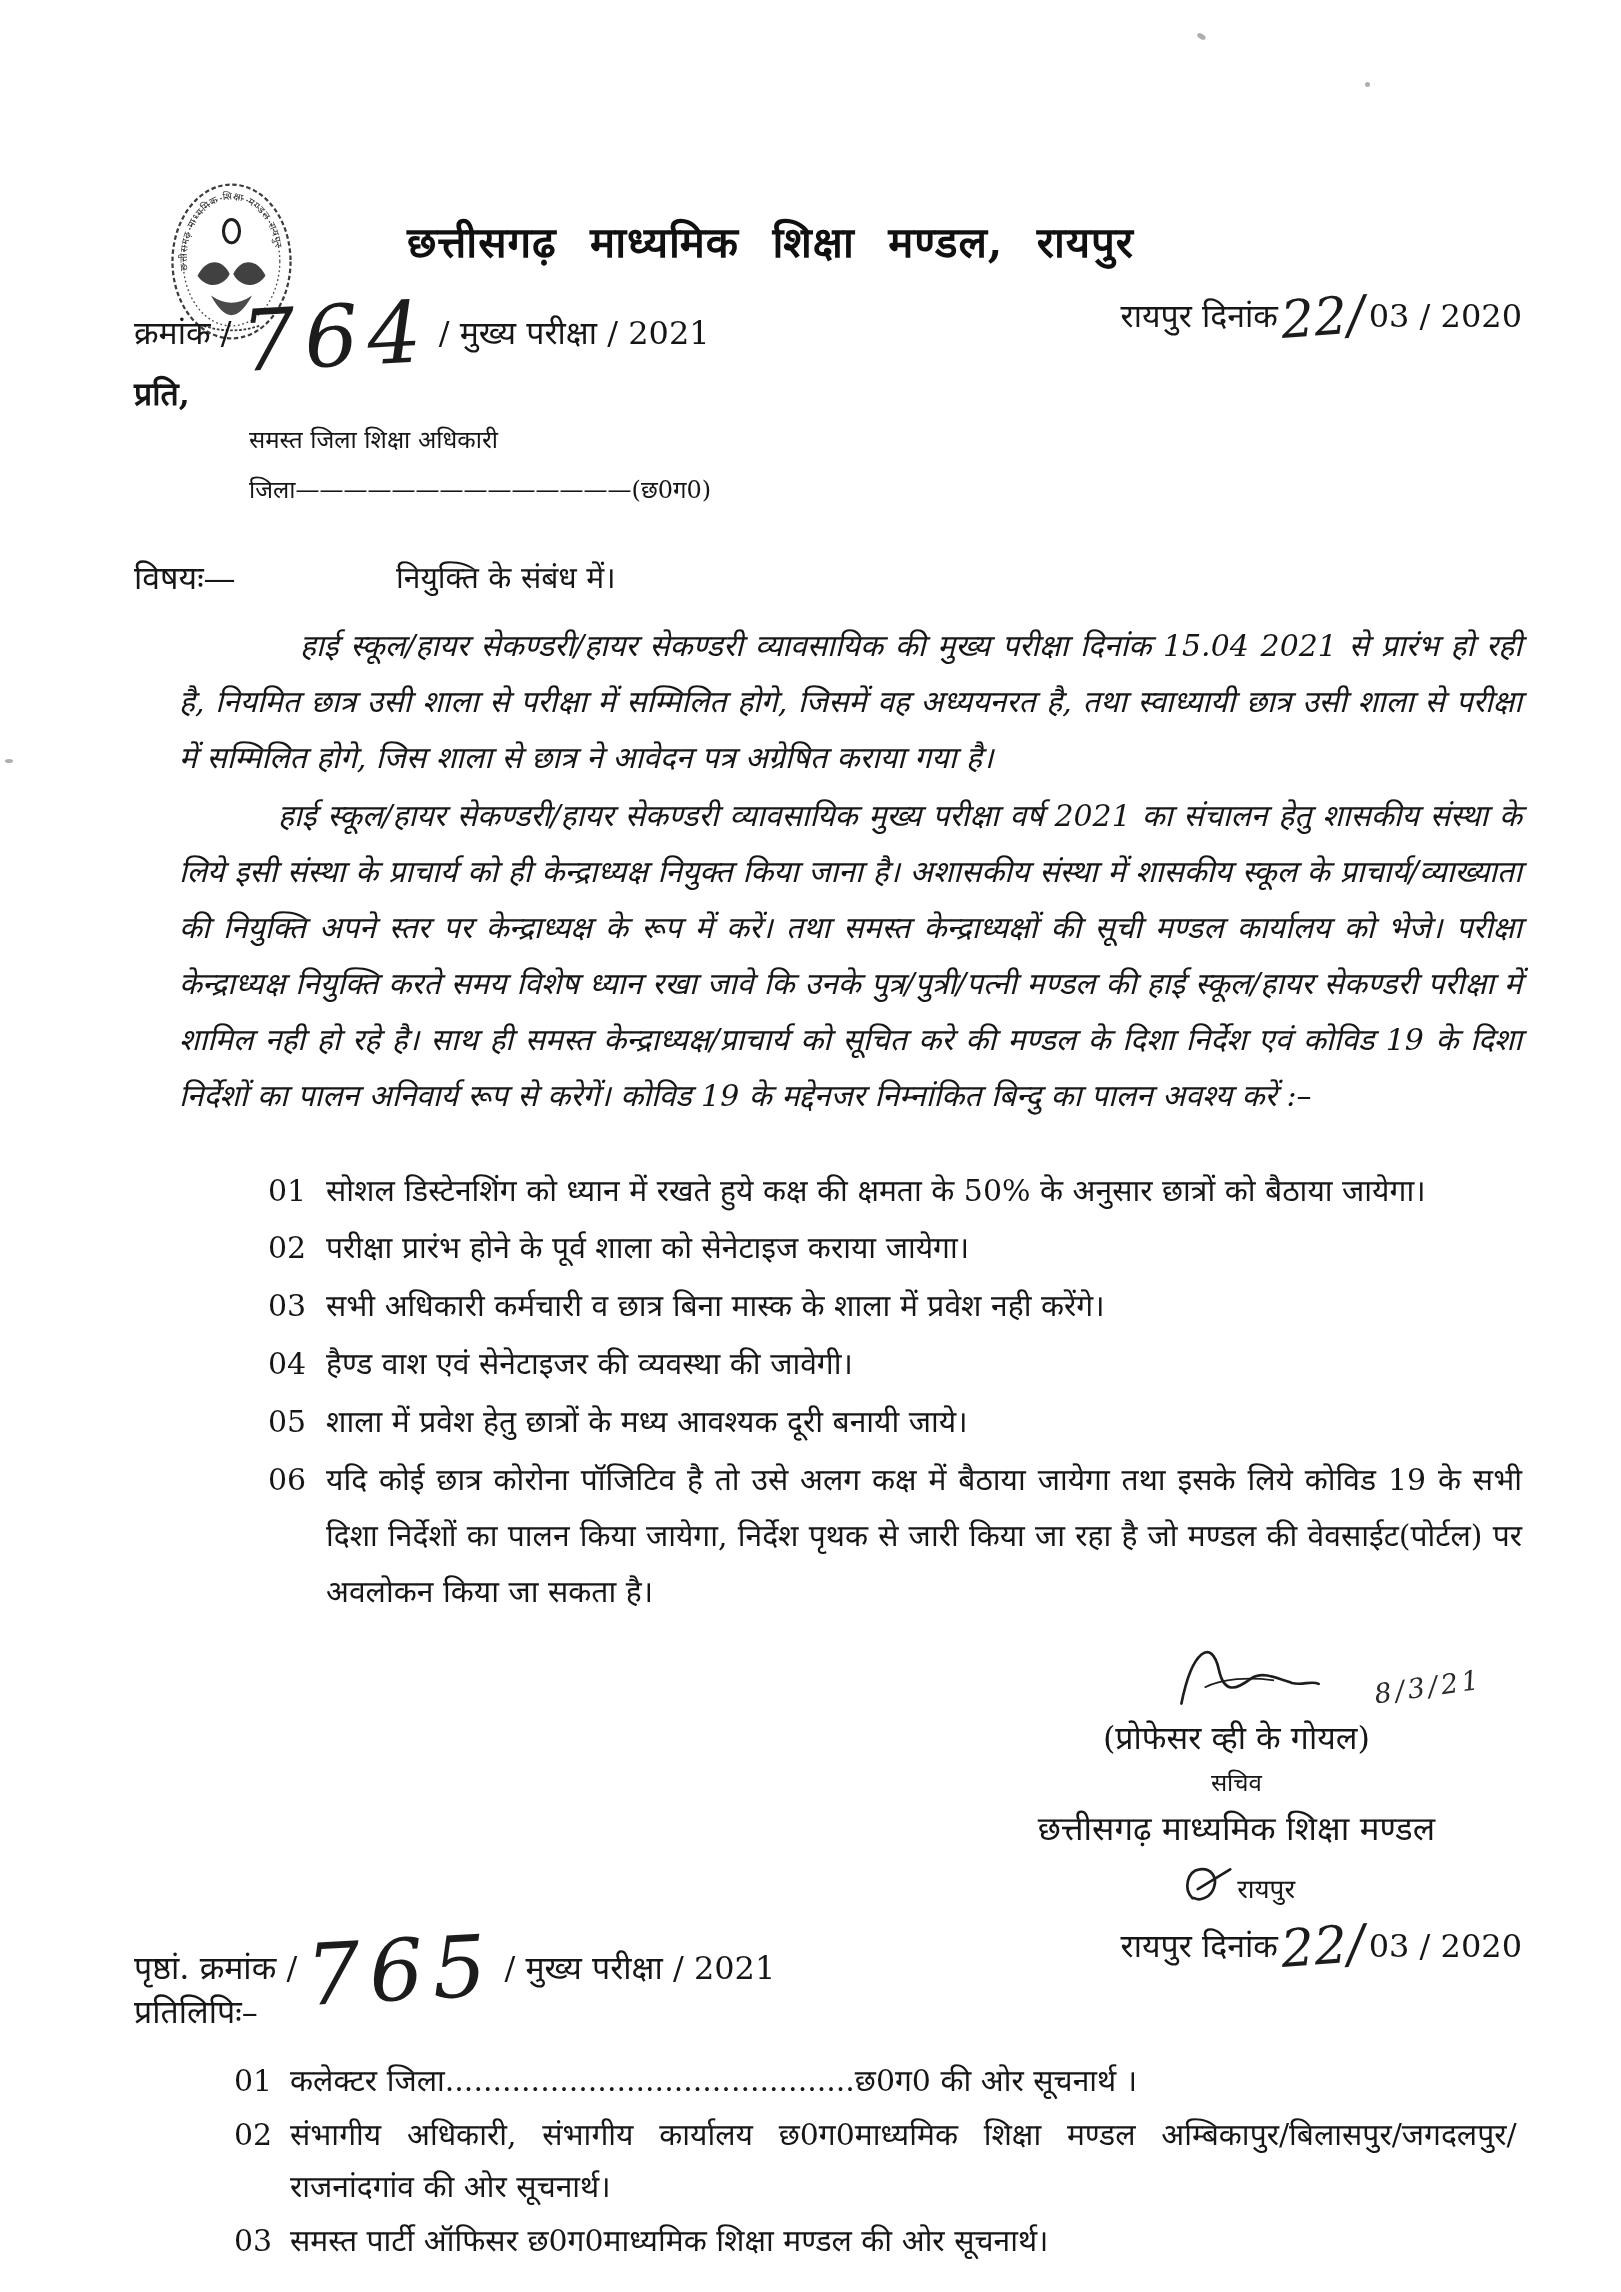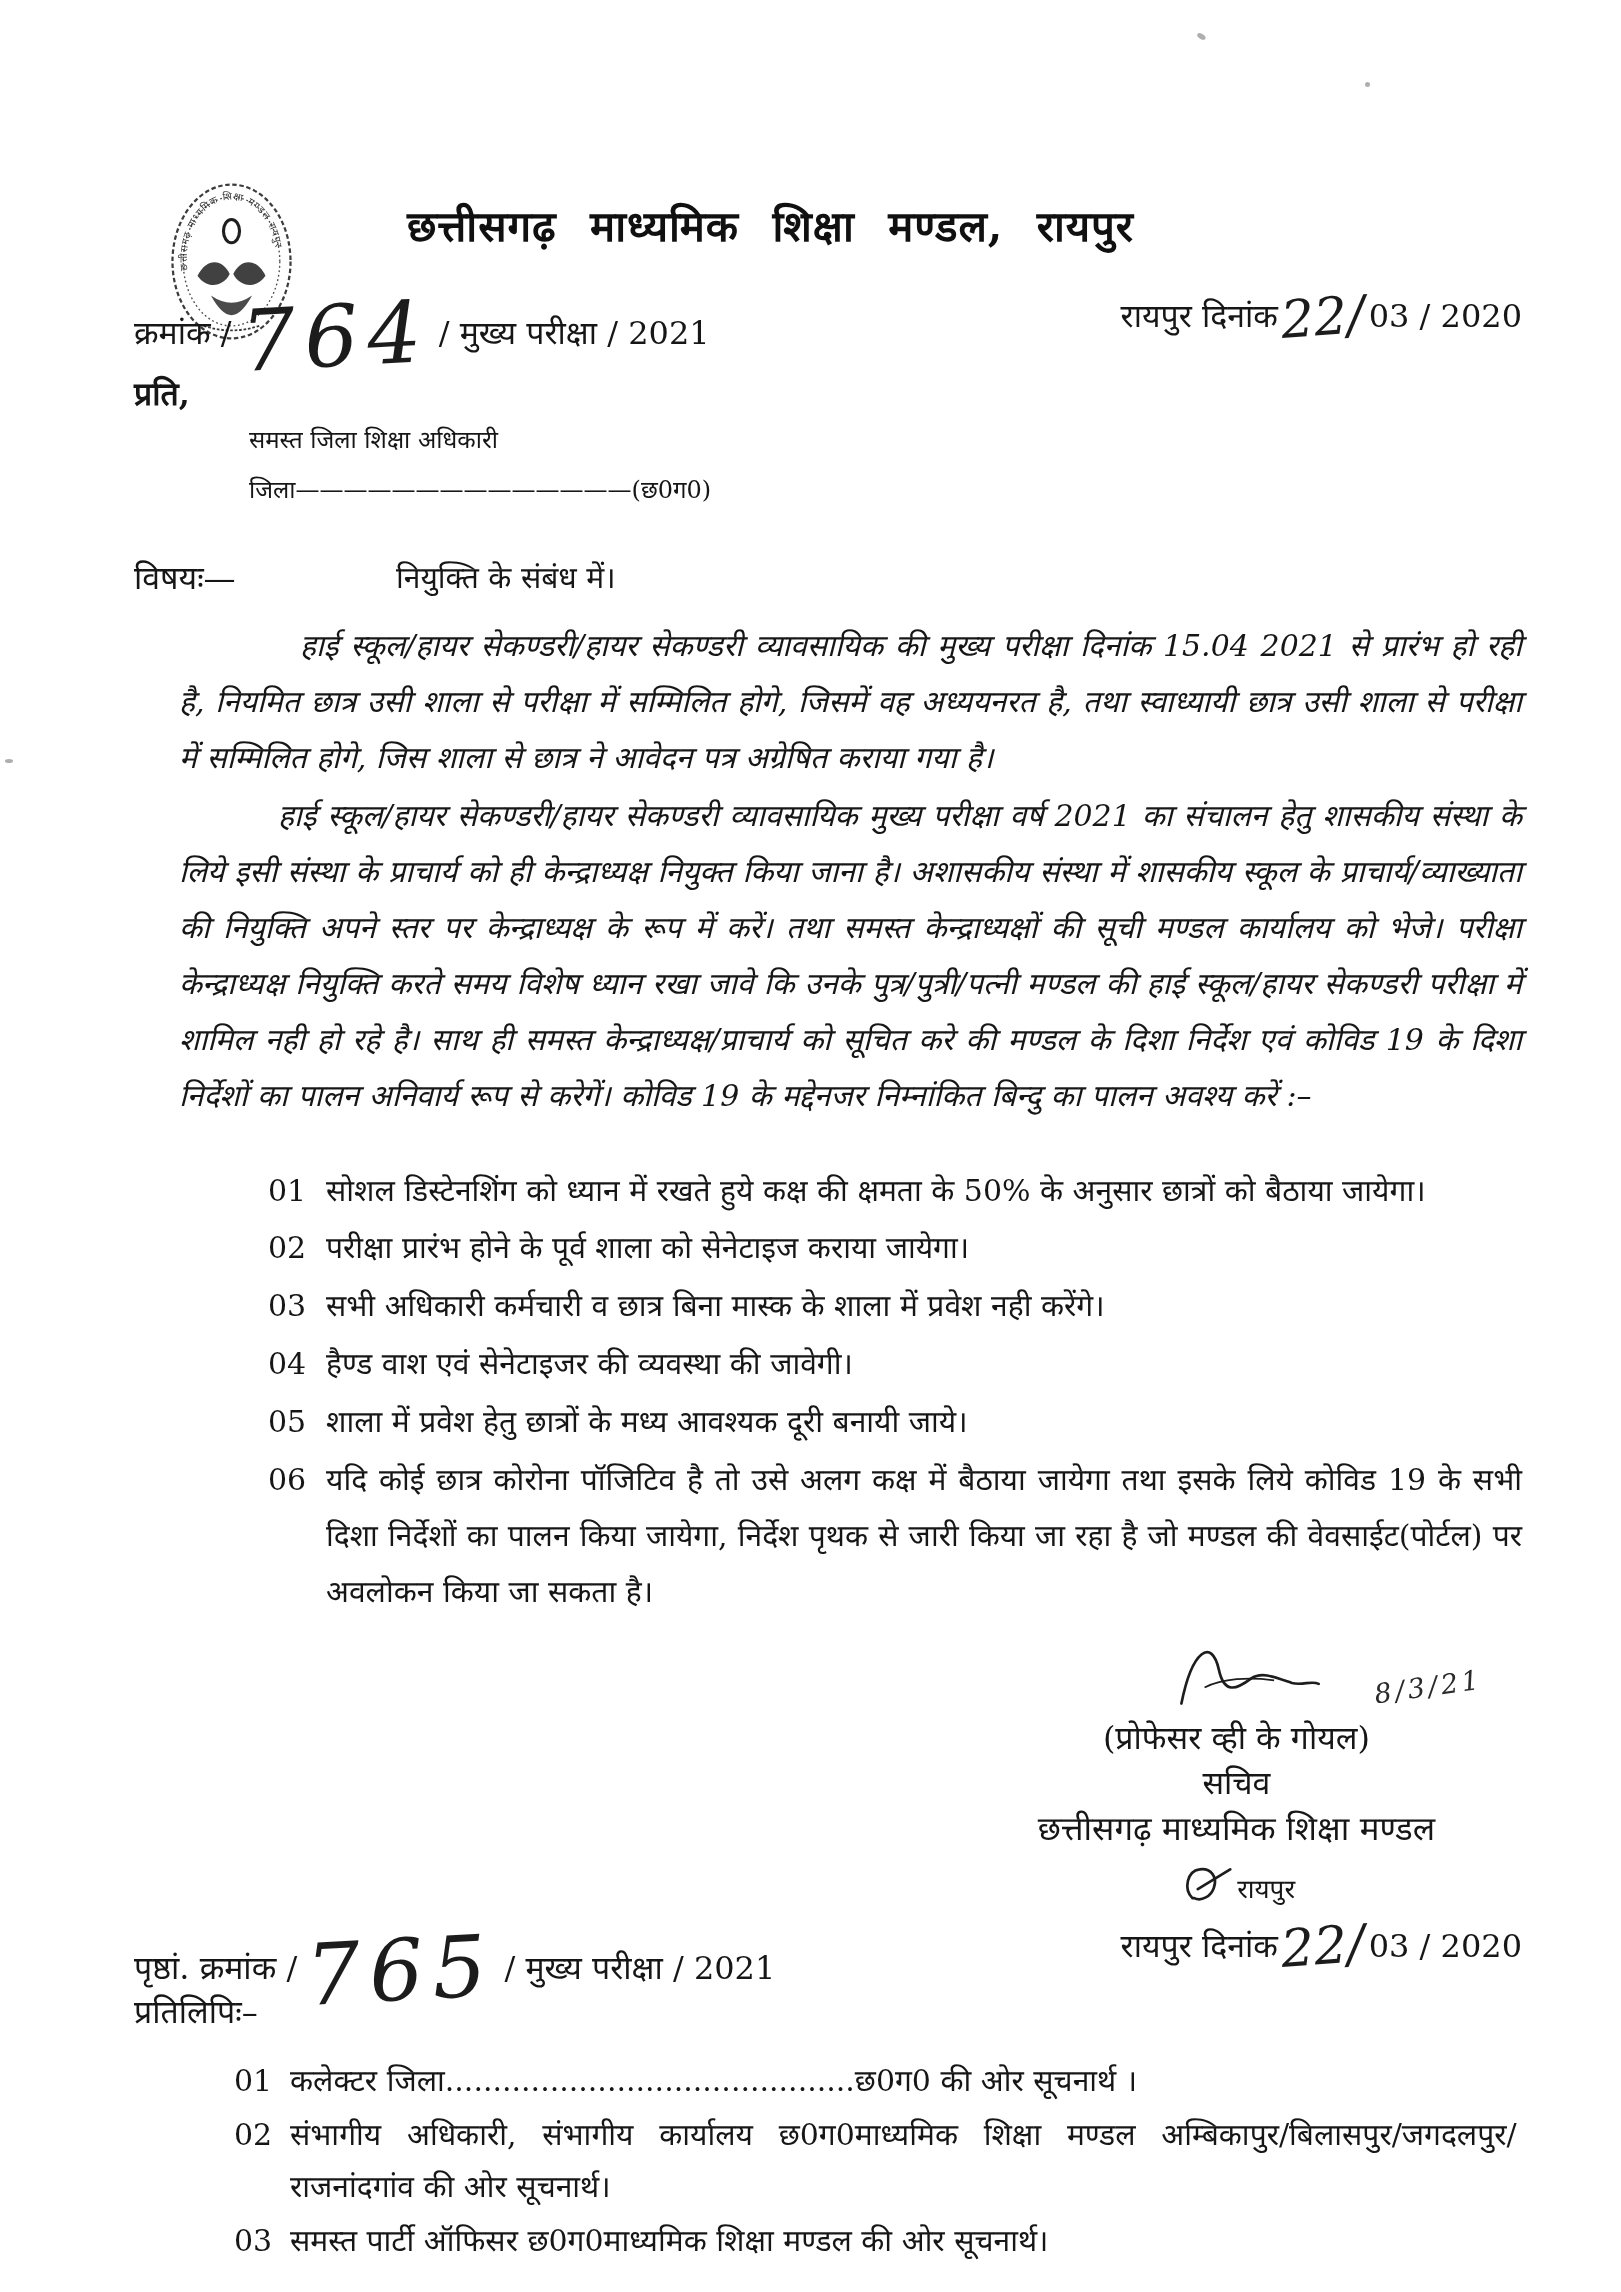--- a/index.html
+++ b/index.html
@@ -13,21 +13,21 @@
     overflow:hidden;
   }
   .flow{
     position:absolute;inset:0;
     padding:288px 100px 0 134px;
     box-sizing:border-box;
   }
   
   .seal{position:absolute;left:168px;top:181px;width:127px;height:161px;}
   .org-title{
-    position:absolute;left:407px;top:196px;margin:0;
+    position:absolute;left:407px;top:212px;margin:0;
     font-size:42px;font-weight:bold;word-spacing:18px;white-space:nowrap;
     color:#101010;letter-spacing:0.9px;
   }
   
   .ref-row{display:flex;justify-content:space-between;align-items:flex-start;height:70px;font-size:32px;}
   .ref-left,.ref-right{white-space:nowrap;}
   .ref-right{margin-top:5.4px;}
   .hw{font-style:italic;font-family:"DejaVu Serif",serif;color:#1c1c1c;}
   .hw-big{display:inline-block;font-size:85px;line-height:54px;letter-spacing:9px;transform:rotate(-3deg);position:relative;top:21.5px;margin:0 9px;}
   .hw-mid{display:inline-block;font-size:52px;line-height:27px;transform:rotate(-4deg);position:relative;top:7.2px;margin:0 3.6px;}
@@ -42,21 +42,21 @@
   
   .points{margin-top:39px;}
   .pt{position:relative;margin:1.8px 0 0 134px;padding-left:58px;text-align:justify;line-height:56px;}
   .pt .num{position:absolute;left:0;top:0;}
   
   .sig{width:564px;margin:14.3px 3.6px 0 auto;text-align:center;line-height:45px;}
   .sig .scribble{position:relative;height:82px;}
   .sig .scribble svg{position:absolute;right:54px;top:0;}
   .sig .hand-note{position:absolute;right:36px;top:30px;font-size:27px;transform:rotate(-8deg);letter-spacing:3.6px;color:#2a2a2a;}
   .sig .name{font-size:32px;}
-  .sig .desig{font-size:32px;}
+  .sig .desig{font-size:24px;}
   .sig .org{font-size:33px;}
   .sig .place-row{position:relative;font-size:26px;}
   .sig .place-row svg{position:relative;top:10.7px;margin-right:5.4px;}
   
   .ref-row2{display:flex;justify-content:space-between;align-items:flex-start;height:63px;font-size:32px;margin-top:10.7px;}
   .copy-label{font-size:32px;margin-top:3.6px;}
   .copies{margin-top:23px;}
   .cp{position:relative;margin:1.8px 0 0 100px;padding-left:56px;margin-right:5.4px;text-align:justify;line-height:52px;}
   .cp .num{position:absolute;left:0;top:0;}
   

